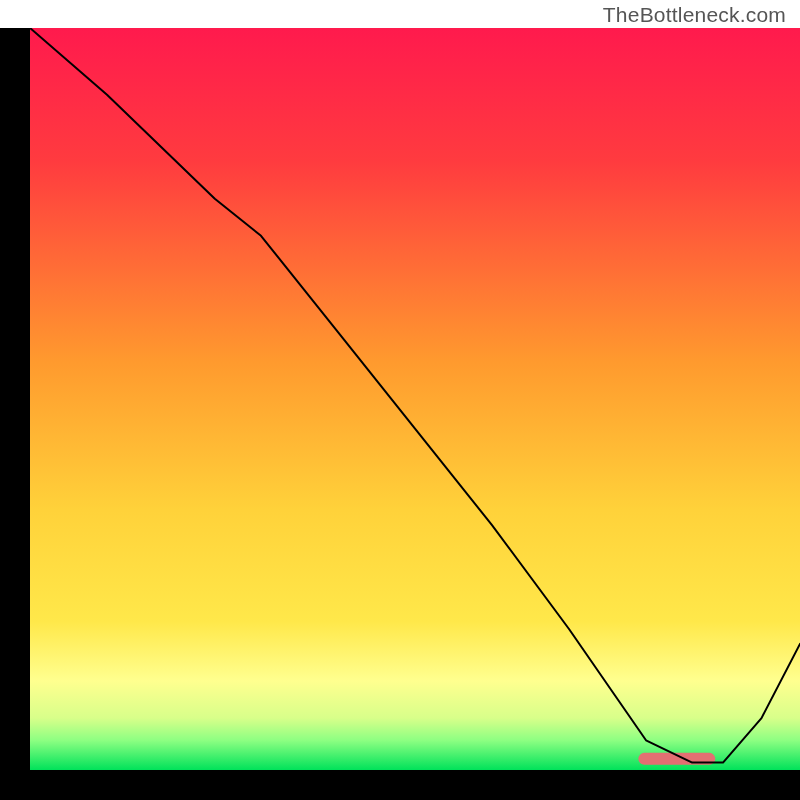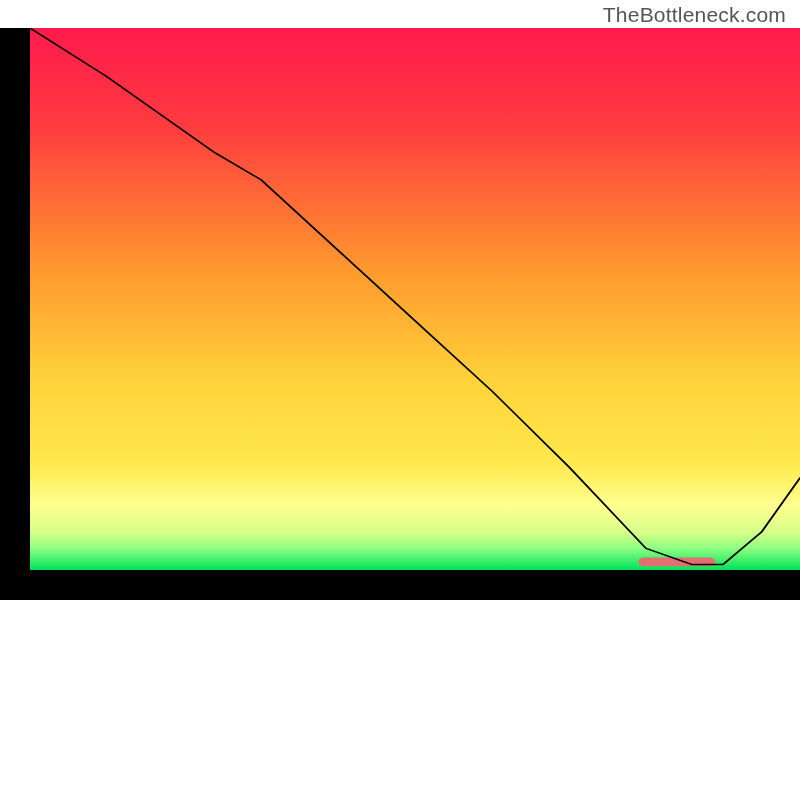--- a/index.html
+++ b/index.html
@@ -7,21 +7,21 @@
     padding: 0;
     width: 800px;
     height: 800px;
     background: #ffffff;
     font-family: Arial, Helvetica, sans-serif;
     overflow: hidden;
   }
   .stage {
     position: relative;
     width: 800px;
-    height: 600px;
+    height: 800px;
   }
   .watermark {
     position: absolute;
     top: 3px;
     right: 14px;
     color: #555;
     font-size: 21px;
     letter-spacing: 0.2px;
     font-weight: 400;
     user-select: none;

